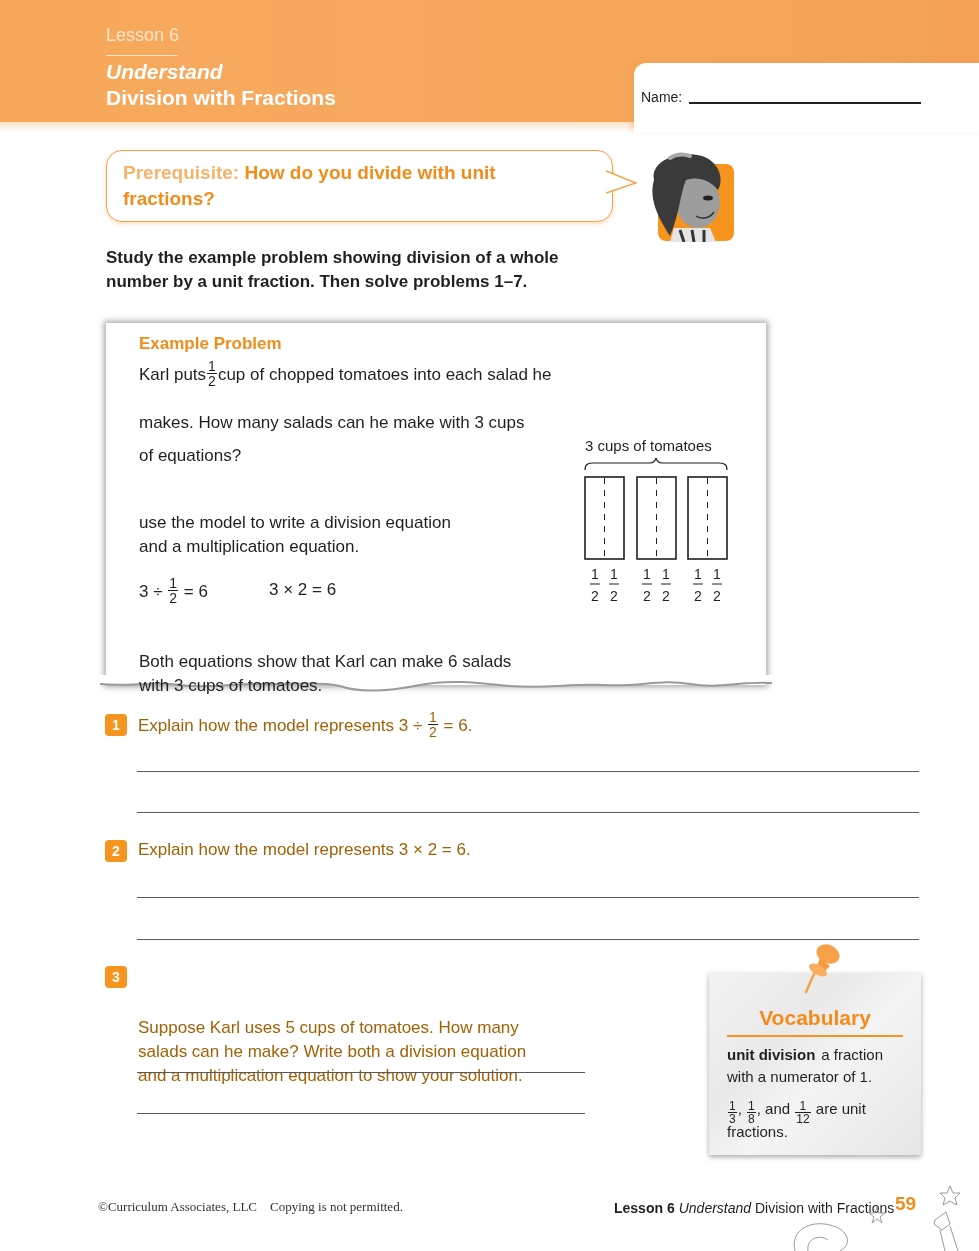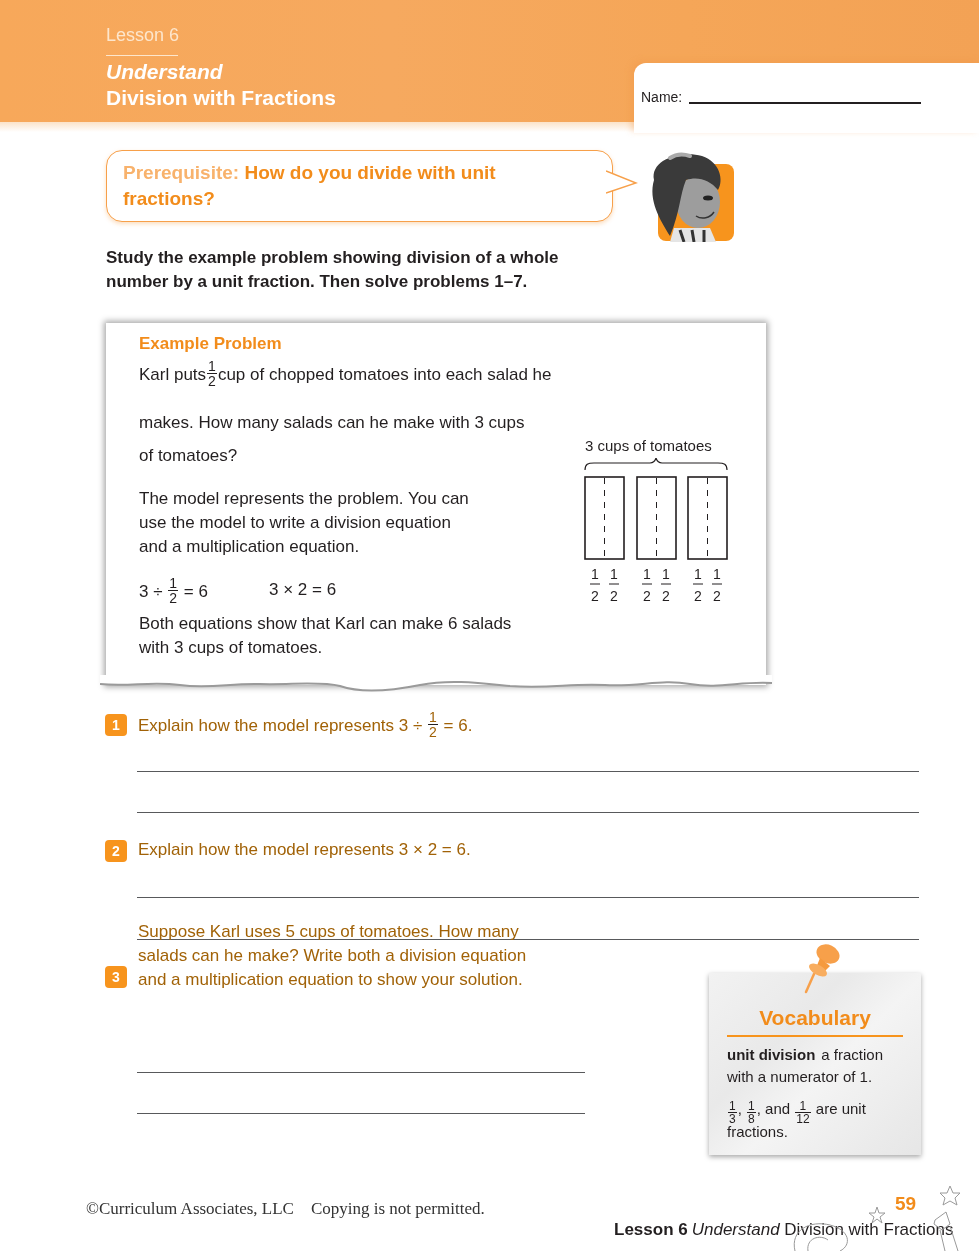--- a/index.html
+++ b/index.html
@@ -91,23 +91,23 @@
   .vocab-title {
     position: absolute; left: 727px; top: 1006px; width: 176px; text-align: center;
     font-size: 21px; font-weight: bold; color: #f28c1b;
   }
   .vocab-rule { position: absolute; left: 727px; top: 1035px; width: 176px; height: 2px; background: #f7941d; }
   .vocab-term-line { position: absolute; left: 727px; top: 1044px; font-size: 15px; color: #231f20; line-height: 22px; width: 180px; }
   .vocab-term-line b { margin-right: 6px; }
   .vocab-examples { position: absolute; left: 727px; top: 1098px; width: 180px; font-size: 15px; line-height: 18px; color: #231f20; }
   .vocab-examples .frac { font-size: 12px; top: 2px; }
   .footer-copy {
-    position: absolute; left: 86px; top: 1199px; font-family: "Liberation Serif", "DejaVu Serif", serif; font-size: 17px; color: #333;
-  }
-  .footer-lesson { position: absolute; left: 614px; top: 1200px; font-size: 17px; color: #231f20; margin-top: 20px; }
+    position: absolute; left: 98px; top: 1199px; font-family: "Liberation Serif", "DejaVu Serif", serif; font-size: 13px; color: #333;
+  }
+  .footer-lesson { position: absolute; left: 614px; top: 1200px; font-size: 14px; color: #231f20; }
   .footer-lesson b { margin-right: 4px; }
   .page-number { position: absolute; left: 895px; top: 1193px; font-size: 19px; font-weight: bold; color: #f28c1b; }
   .doodles { position: absolute; left: 780px; top: 1180px; width: 199px; height: 71px; }
 </style>
 </head>
 <body>
 
 <div class="header-band"></div>
 <div class="lesson-label">Lesson 6</div>
 <div class="lesson-rule"></div>
@@ -150,36 +150,36 @@
   <path d="M0 0 L672 0 L672 8 C640 6, 620 14, 590 9 C560 4, 540 12, 505 10 C470 8, 450 14, 410 11 C380 8, 350 4, 320 10 C290 16, 260 18, 240 11 C220 6, 190 10, 160 9 C130 8, 110 14, 80 10 C50 6, 30 12, 0 9 Z" fill="#ffffff"></path>
   <path d="M0 9 C30 12, 50 6, 80 10 C110 14, 130 8, 160 9 C190 10, 220 6, 240 11 C260 18, 290 16, 320 10 C350 4, 380 8, 410 11 C450 14, 470 8, 505 10 C540 12, 560 4, 590 9 C620 14, 640 6, 672 8" stroke="#9a9a9a" stroke-width="2" fill="none"></path>
 </svg>
 
 <div class="ex-title">Example Problem</div>
 
 <div class="ex-text" style="left:139px; top:361px;">
   <span>Karl puts</span><span class="frac"><span class="num">1</span><span class="den">2</span></span><span>cup of chopped tomatoes into each salad he</span>
 </div>
 <div class="ex-text" style="left:139px; top:411px;">makes. How many salads can he make with 3 cups</div>
-<div class="ex-text" style="left:139px; top:444px;">of tomatoes?</div>
+<div class="ex-text" style="left:139px; top:444px;">of equations?</div>
 
 <div class="ex-text" style="left:139px; top:487px;">
-  <span>The model represents the problem. You can</span><br>
+  <br>
   <span>use the model to write a division equation</span><br>
   <span>and a multiplication equation.</span>
 </div>
 
 <div class="ex-text" style="left:139px; top:578px;">
   <span>3 ÷</span>
   <span class="frac"><span class="num">1</span><span class="den">2</span></span>
   <span>= 6</span>
 </div>
 <div class="ex-text" style="left:269px; top:578px;">3 × 2 = 6</div>
 
-<div class="ex-text" style="left:139px; top:612px;">
+<div class="ex-text" style="left:139px; top:650px;">
   <span>Both equations show that Karl can make 6 salads</span><br>
   <span>with 3 cups of tomatoes.</span>
 </div>
 
 <div class="model-label">3 cups of tomatoes</div>
 <svg class="model-svg" viewBox="0 0 150 150">
   <path d="M3 12 C3 6, 6 5, 12 5 L68 5 C72 5, 73 3, 74 0 C75 3, 76 5, 80 5 L136 5 C142 5, 145 6, 145 12" stroke="#231f20" stroke-width="1.2" fill="none"></path>
   <g stroke="#231f20" stroke-width="1.6" fill="#fff">
     <rect x="3" y="19" width="39" height="82"></rect>
     <rect x="55" y="19" width="39" height="82"></rect>
@@ -220,21 +220,21 @@
 </div>
 <div class="answer-line" style="left:137px; top:771px; width:782px;"></div>
 <div class="answer-line" style="left:137px; top:812px; width:782px;"></div>
 
 <div class="q-badge" style="left:105px; top:840px;">2</div>
 <div class="q-text" style="top:838px;">Explain how the model represents 3 × 2 = 6.</div>
 <div class="answer-line" style="left:137px; top:897px; width:782px;"></div>
 <div class="answer-line" style="left:137px; top:939px; width:782px;"></div>
 
 <div class="q-badge" style="left:105px; top:966px;">3</div>
-<div class="q-text" style="top:920px;">
+<div class="q-text" style="top:1016px;">
   <span>Suppose Karl uses 5 cups of tomatoes. How many</span><br>
   <span>salads can he make? Write both a division equation</span><br>
   <span>and a multiplication equation to show your solution.</span>
 </div>
 <div class="answer-line" style="left:137px; top:1072px; width:448px;"></div>
 <div class="answer-line" style="left:137px; top:1113px; width:448px;"></div>
 
 <div class="vocab-card"></div>
 <svg class="pushpin" viewBox="0 0 44 56">
   <line x1="12" y1="34" x2="4" y2="52" stroke="#f7a04a" stroke-width="2.5" stroke-linecap="round"></line>

